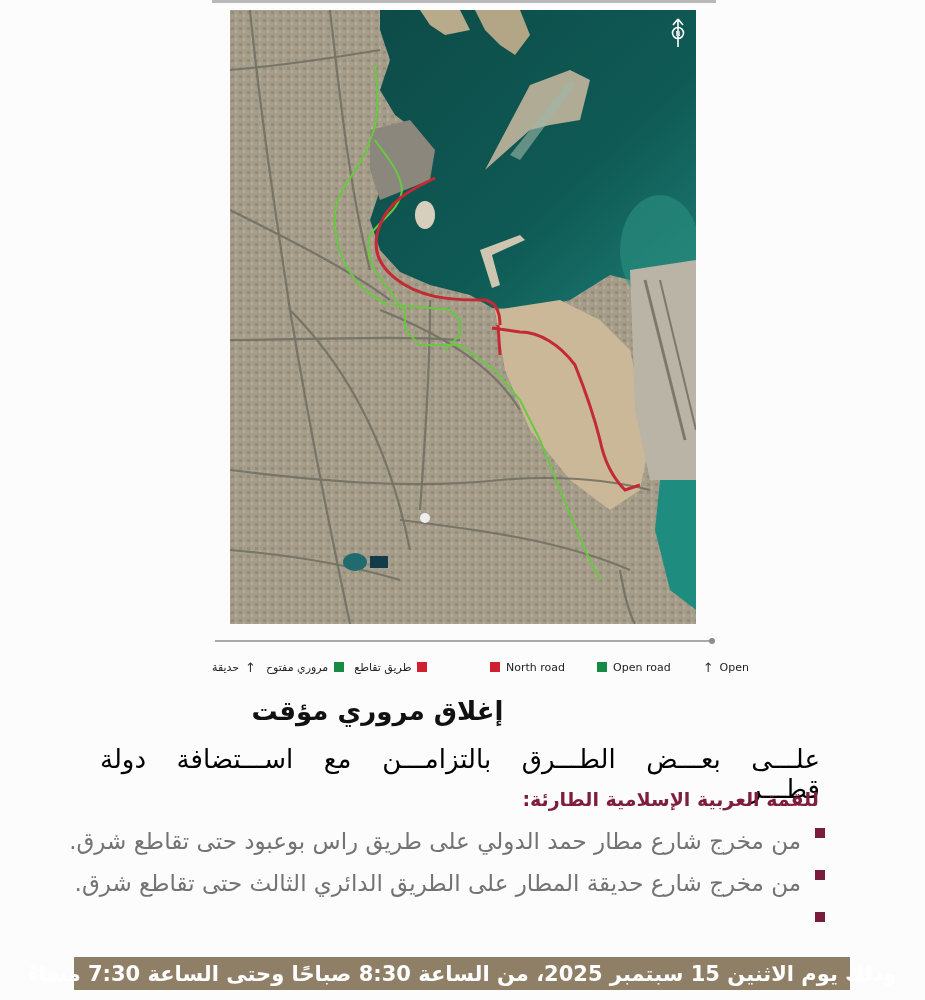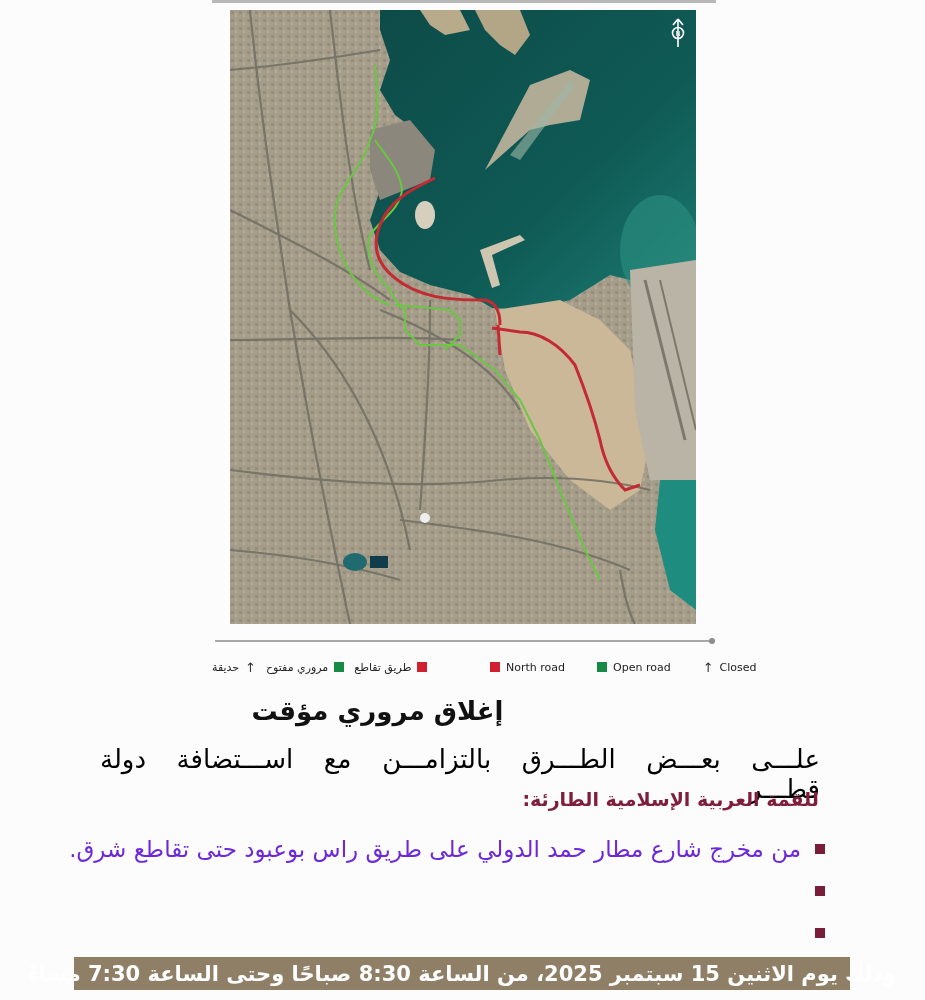--- a/index.html
+++ b/index.html
@@ -33,21 +33,21 @@
   .subtitle {
     position:absolute; top:744px; left:100px; width:720px; text-align:justify;
     text-align-last:justify; direction:rtl; font-size:26px; color:#000000;
     letter-spacing:2px; word-spacing:10px;
   }
   .highlight {
     position:absolute; top:788px; right:106px; direction:rtl;
     font-size:19px; font-weight:bold; color:#7e1d3c;
   }
   .bullets { position:absolute; top:828px; right:100px; direction:rtl; margin:0; padding:0; list-style:none; }
-  .bullets li { display:flex; align-items:center; height:42px; font-size:23px; color:#6d28d9; white-space:nowrap; }
+  .bullets li { display:flex; align-items:flex-start; height:42px; font-size:23px; color:#737373; white-space:nowrap; }
   .bullets .bullet-sq { width:10px; height:10px; background:#7a1d3b; margin-left:14px; flex:none; }
 
   .date-banner {
     position:absolute; left:74px; top:957px; width:776px; height:33px;
     background:#8f7f66; color:#fff; direction:rtl; font-size:21px; font-weight:bold;
     display:flex; align-items:center; justify-content:center; white-space:nowrap;
   }
 </style>
 </head>
 <body>
@@ -161,35 +161,36 @@
     <span>North road</span>
   </span>
   <span class="gap"></span>
   <span class="item">
     <span class="sw" style="background:#178a45"></span>
     <span>Open road</span>
   </span>
   <span class="gap"></span>
   <span class="item">
     <span class="arrow">↑</span>
-    <span>Closed</span>
+    <span>Open</span>
   </span>
 </div>
 
 <div class="title">إغلاق مروري مؤقت</div>
 <div class="subtitle">علـــى بعـــض الطـــرق بالتزامـــن مع اســـتضافة دولة قطـــر</div>
 <div class="highlight">للقمة العربية الإسلامية الطارئة:</div>
 
 <ul class="bullets">
   <li>
     <span class="bullet-sq"></span>
     <span>من مخرج شارع مطار حمد الدولي على طريق راس بوعبود حتى تقاطع شرق.</span>
   </li>
   <li>
     <span class="bullet-sq"></span>
+    <span>من مخرج شارع حديقة المطار على الطريق الدائري الثالث حتى تقاطع شرق.</span>
   </li>
   <li>
     <span class="bullet-sq"></span>
   </li>
 </ul>
 
 <div class="date-banner">
   <span>وذلك يوم الاثنين 15 سبتمبر 2025، من الساعة 8:30 صباحًا وحتى الساعة 7:30 مساءً</span>
 </div>
 

